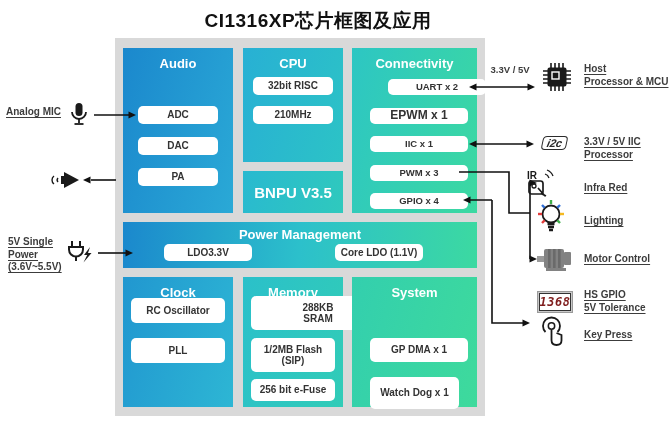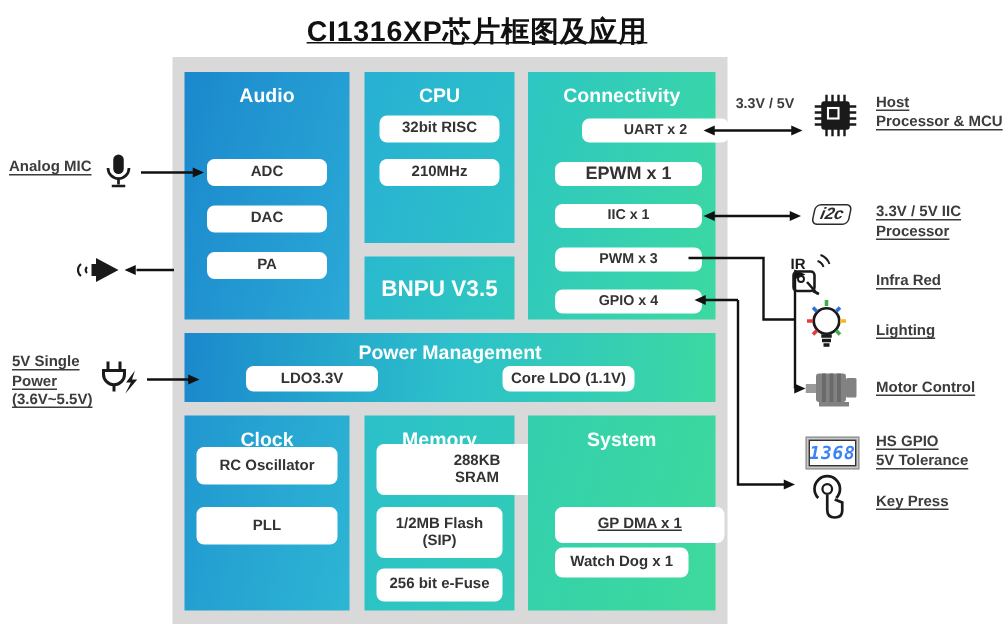--- a/index.html
+++ b/index.html
@@ -1,19 +1,19 @@
 <!DOCTYPE html>
 <html><head>
 <meta charset="utf-8">
 <style>
   html,body{margin:0;padding:0;background:#fff;}
   #canvas{position:relative;width:670px;height:424px;background:#fff;
           font-family:"Liberation Sans","DejaVu Sans",sans-serif;overflow:hidden;}
   .title{position:absolute;left:0;top:8px;width:636px;text-align:center;
-         font-size:19px;font-weight:bold;color:#111;letter-spacing:.5px;text-decoration:underline;}
+         font-size:19px;font-weight:bold;color:#111;letter-spacing:.5px;}
   .container{position:absolute;left:115px;top:38px;width:370px;height:378px;background:#d9d9d9;}
   .block{position:absolute;color:#fff;}
   .blk-audio {left:123px;top:48px;width:110px;height:165px;background:linear-gradient(105deg,#1b88cd,#2aa9d6);}
   .blk-cpu   {left:243px;top:48px;width:100px;height:114px;background:linear-gradient(105deg,#28b0d4,#2cc3c6);}
   .blk-bnpu  {left:243px;top:171px;width:100px;height:42px;background:linear-gradient(105deg,#29b9d0,#2fc9bd);
               display:flex;align-items:center;justify-content:center;font-size:15px;font-weight:bold;}
   .blk-conn  {left:352px;top:48px;width:125px;height:165px;background:linear-gradient(105deg,#2dc6c3,#3cd9a1);}
   .blk-pm    {left:123px;top:222px;width:354px;height:46px;background:linear-gradient(95deg,#1b88cd 0%,#2cc0cb 50%,#3cd9a1 100%);}
   .blk-clock {left:123px;top:277px;width:110px;height:130px;background:linear-gradient(105deg,#2197d0,#2db6d4);}
   .blk-mem   {left:243px;top:277px;width:100px;height:130px;background:linear-gradient(105deg,#2bc0ca,#31ccb7);}
@@ -32,32 +32,32 @@
   .n2{left:18px;top:88px;width:98px;height:16px;font-size:9.5px;}
   .n3{left:18px;top:116.5px;width:98px;height:16px;font-size:9.5px;}
   .n4{left:18px;top:145px;width:98px;height:16px;font-size:9.5px;}
   
   .p0{left:41px;top:22px;width:88px;height:17px;} .p1{left:212px;top:22px;width:88px;height:17px;}
   
   .k0{left:8px;top:21px;width:94px;height:25px;} .k1{left:8px;top:61px;width:94px;height:25px;}
   
   .m0{left:8px;top:19px;width:84px;height:34px;padding-left:25px;} .m1{left:8px;top:61px;width:84px;height:34px;} .m2{left:8px;top:102px;width:84px;height:22px;}
   
-  .s0{left:18px;top:21px;width:89px;height:24px;} .s1{left:18px;top:61px;width:113px;height:24px;text-decoration:underline;} .s2{left:18px;top:88px;width:89px;height:20px;}
+  .s0{left:18px;top:21px;width:89px;height:24px;} .s1{left:18px;top:61px;width:98px;height:24px;} .s2{left:18px;top:100px;width:89px;height:32px;}
   .lbl{position:absolute;font-size:10px;font-weight:bold;color:#3c3c3c;line-height:12.5px;
        text-decoration:underline;text-underline-offset:2px;white-space:pre-line;}
   .volt{position:absolute;left:487px;top:64px;width:46px;text-align:center;font-size:9.5px;font-weight:bold;color:#3c3c3c;}
   .icon{position:absolute;}
   #lines{position:absolute;left:0;top:0;pointer-events:none;}
   .i2c-badge{position:absolute;left:542px;top:136px;border:1.6px solid #2b2b2b;border-radius:4px;
              transform:skewX(-12deg);padding:0px 4px;font-size:11px;font-style:italic;font-weight:bold;color:#2b2b2b;background:#fff;}
   .seg-outer{position:absolute;left:537px;top:291px;width:36px;height:22px;background:#c9c9c9;border:1px solid #9a9a9a;
              display:flex;align-items:center;justify-content:center;box-sizing:border-box;}
   .seg-inner{width:30px;height:16px;background:#fff;border:1.5px solid #333;display:flex;align-items:center;justify-content:center;
-             font-family:"DejaVu Sans Mono","Liberation Mono",monospace;font-weight:bold;font-style:italic;font-size:12px;color:#3b82f6;letter-spacing:.5px;}
+             font-family:"DejaVu Sans Mono","Liberation Mono",monospace;font-weight:bold;font-style:italic;font-size:12px;color:#7f1d1d;letter-spacing:.5px;}
 </style>
 </head>
 <body>
 
 <div id="canvas">
 
   <div class="title">CI1316XP芯片框图及应用</div>
 
   <div class="container"></div>
 

